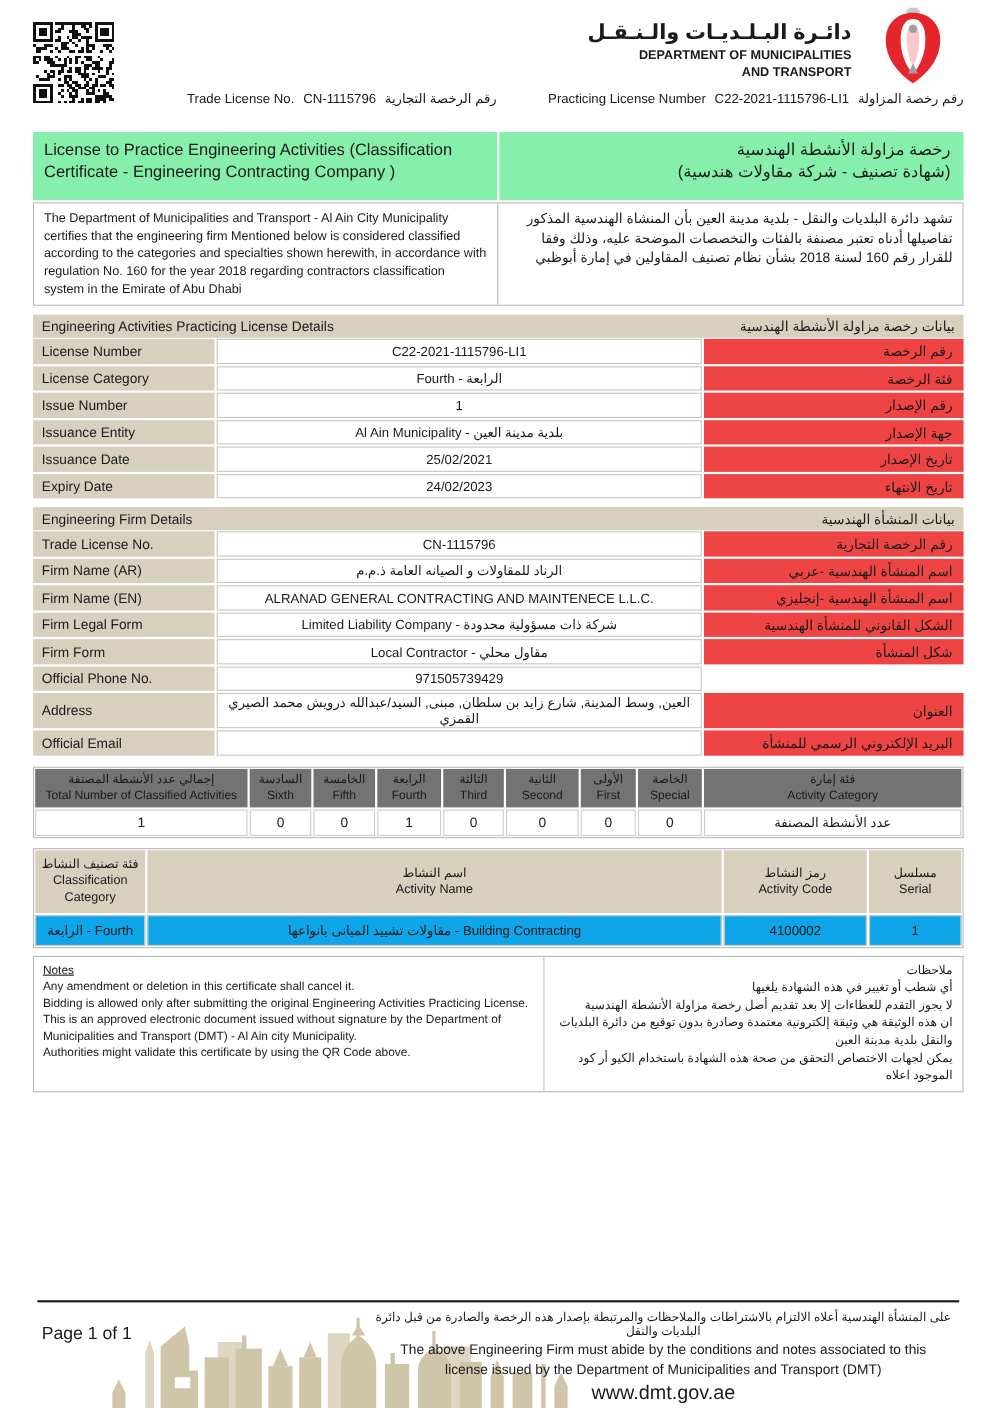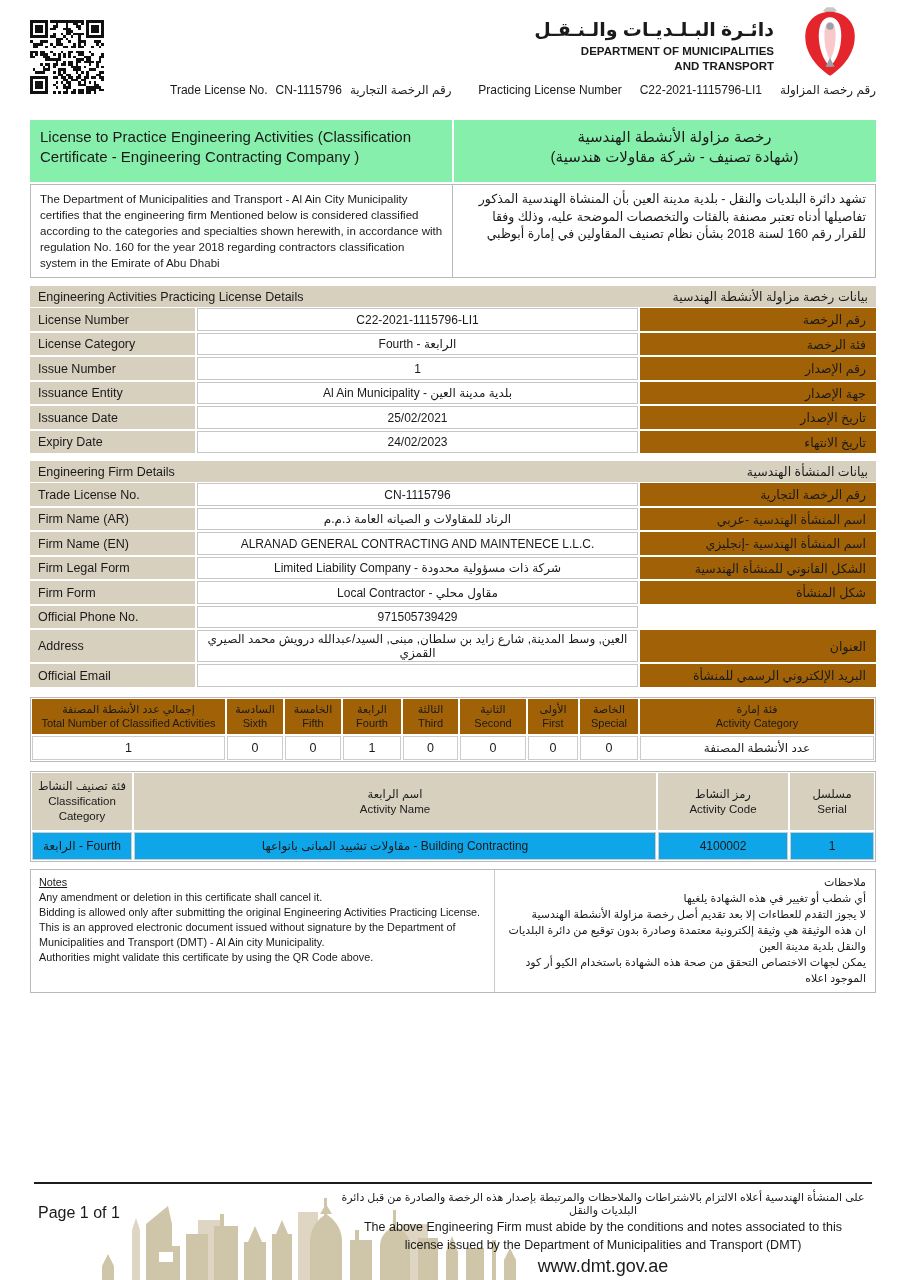--- a/index.html
+++ b/index.html
@@ -12,47 +12,47 @@
   .header-row { position:relative; height:120px; }
   .qr { position:absolute; left:0; top:17px; width:74px; height:80px; }
   .qr svg { width:100%; height:100%; }
   .brand { position:absolute; right:0; top:6px; display:flex; align-items:flex-start; gap:10px; }
   .brand-text { text-align:right; padding-top:12px; }
   .brand-ar { font-size:19px; font-weight:bold; letter-spacing:1px; direction:rtl; }
   .brand-en { font-size:11.5px; font-weight:bold; line-height:1.3; margin-top:3px; }
   .emblem { width:92px; height:72px; }
   .license-line { position:absolute; left:0; right:0; top:83px; display:flex; align-items:baseline; font-size:12px; white-space:nowrap; }
   .lic-group1 { margin-left:140px; display:flex; gap:8px; align-items:baseline; }
-  .lic-group2 { margin-left:auto; display:flex; gap:18px; align-items:baseline; }
+  .lic-group2 { margin-left:auto; display:flex; gap:8px; align-items:baseline; }
   .lic-ar { direction:rtl; }
 
   
   .title-grid { display:grid; grid-template-columns:1fr 1fr; gap:2px; }
   .title-cell { background:#86efac; padding:7px 10px; min-height:62px; font-size:15px; line-height:1.35; }
-  .title-cell.ar { direction:rtl; text-align:center; padding-right:12px;padding-left:31px; }
+  .title-cell.ar { direction:rtl; text-align:right; padding-right:12px;padding-left:31px; }
 
   .para-grid { display:grid; grid-template-columns:1fr 1fr; border:1px solid #b9b9b9; min-height:80px; margin-top:2px; }
   .para-cell { padding:6px 9px; font-size:11.5px; line-height:1.4; }
   .para-cell.en { border-right:1px solid #b9b9b9; }
   .para-cell.ar { direction:rtl; text-align:right; font-size:12.5px; }
 
   
   .section-bar { margin-top:8px; background:#d7d0bf; display:flex; justify-content:space-between; align-items:center; padding:3px 8px; font-size:12.5px; min-height:21px; }
   .section-bar .ar { direction:rtl; }
   .detail-rows { display:flex; flex-direction:column; gap:2px; margin-top:1px; }
   .d-row { display:grid; grid-template-columns:165px 1fr 236px; gap:2px; min-height:22.5px; }
   .d-label { background:#d7d0bf; display:flex; align-items:center; padding:1px 8px; font-size:12.5px; }
   .d-value { background:#fff; border:1px solid #c6c6c6; display:flex; align-items:center; justify-content:center; text-align:center; font-size:12px; padding:1px 4px; }
-  .d-ar { background:#a16207; direction:rtl; display:flex; align-items:center; padding:1px 10px; font-size:12.5px; }
+  .d-ar { background:#ef4444; direction:rtl; display:flex; align-items:center; padding:1px 10px; font-size:12.5px; }
 
   
   .class-table { margin-top:10px; border:1px solid #bbb; padding:1px; }
   .class-head, .class-data { display:grid; grid-template-columns:193px 56px 56px 58px 55px 66px 50px 58px 1fr; gap:2px; }
   .class-head { margin-bottom:2px; }
-  .ch-cell { background:#a16207; text-align:center; font-size:11px; line-height:1.25; padding:4px 2px; display:flex; flex-direction:column; justify-content:center; }
+  .ch-cell { background:#737373; text-align:center; font-size:11px; line-height:1.25; padding:4px 2px; display:flex; flex-direction:column; justify-content:center; }
   .ch-cell .ar { direction:rtl; }
   .cd-cell { background:#fff; border:1px solid #cccccc; text-align:center; font-size:12.5px; padding:4px 2px; display:flex; align-items:center; justify-content:center; }
   .cd-cell.ar { direction:rtl; font-size:12px; }
 
   
   .act-table { margin-top:9px; border:1px solid #bbb; padding:1px; }
   .act-head, .act-row { display:grid; grid-template-columns:100px 1fr 130px 84px; gap:2px; }
   .act-head { margin-bottom:2px; }
   .ah-cell { background:#d7d0bf; text-align:center; font-size:11.5px; line-height:1.3; padding:6px 2px; min-height:56px; display:flex; flex-direction:column; justify-content:center; }
   .ah-cell .ar { direction:rtl; }
@@ -552,21 +552,21 @@
       </div>
     </div>
 
     <div class="act-table">
       <div class="act-head">
         <div class="ah-cell">
           <span class="ar">فئة تصنيف النشاط</span>
           <span>Classification Category</span>
         </div>
         <div class="ah-cell">
-          <span class="ar">اسم الرابعة</span>
+          <span class="ar">اسم النشاط</span>
           <span>Activity Name</span>
         </div>
         <div class="ah-cell">
           <span class="ar">رمز النشاط</span>
           <span>Activity Code</span>
         </div>
         <div class="ah-cell">
           <span class="ar">مسلسل</span>
           <span>Serial</span>
         </div>

